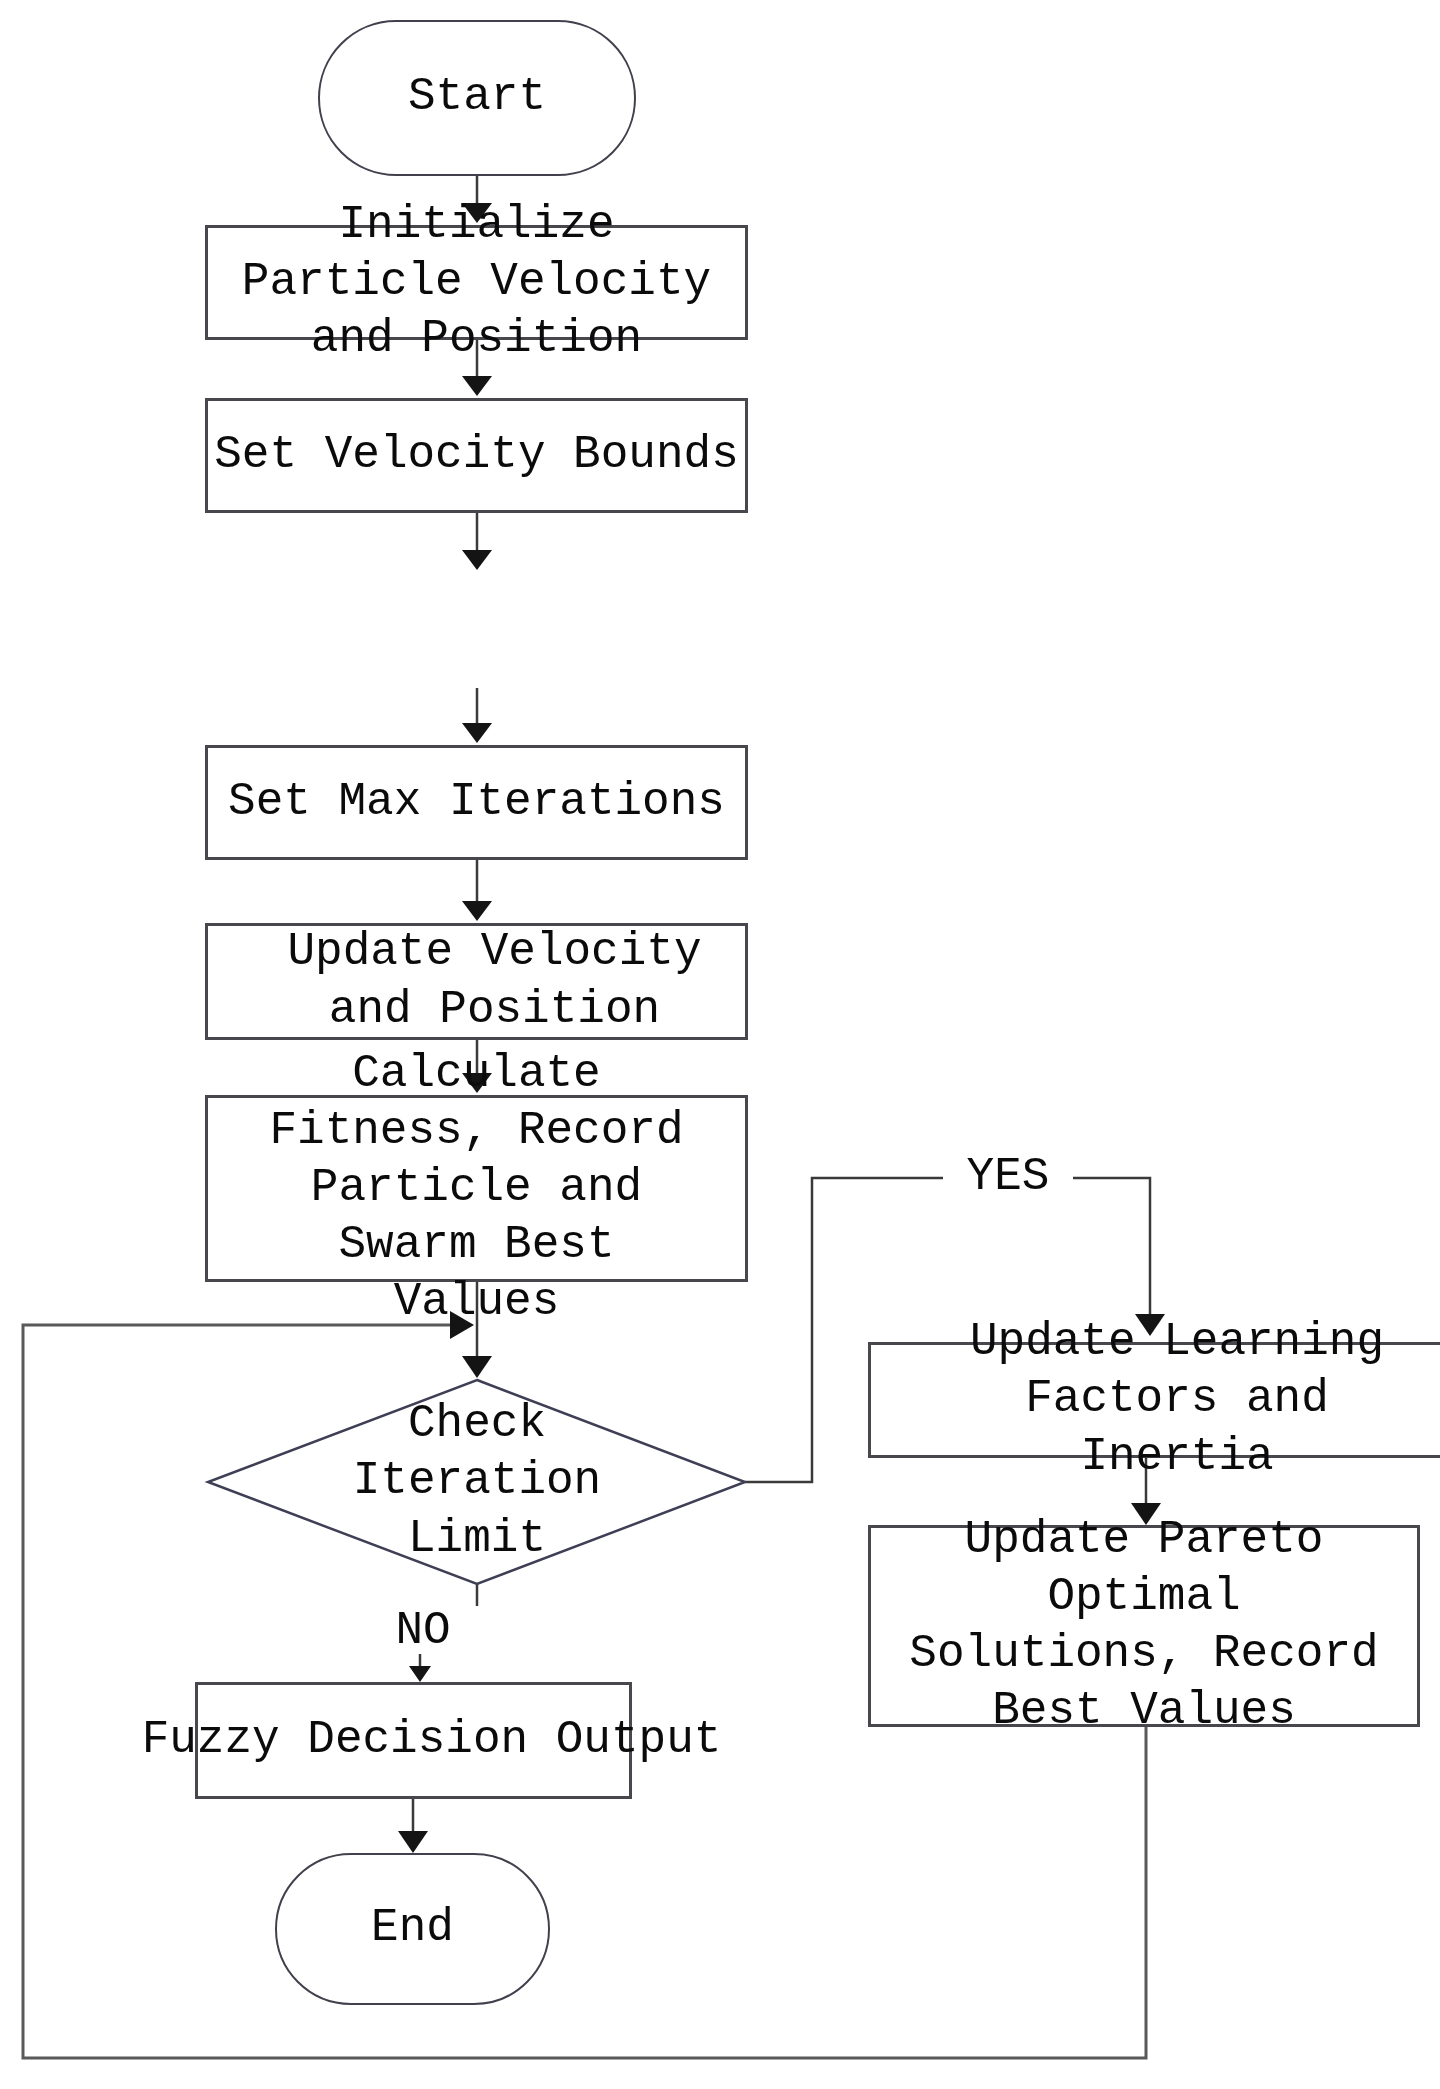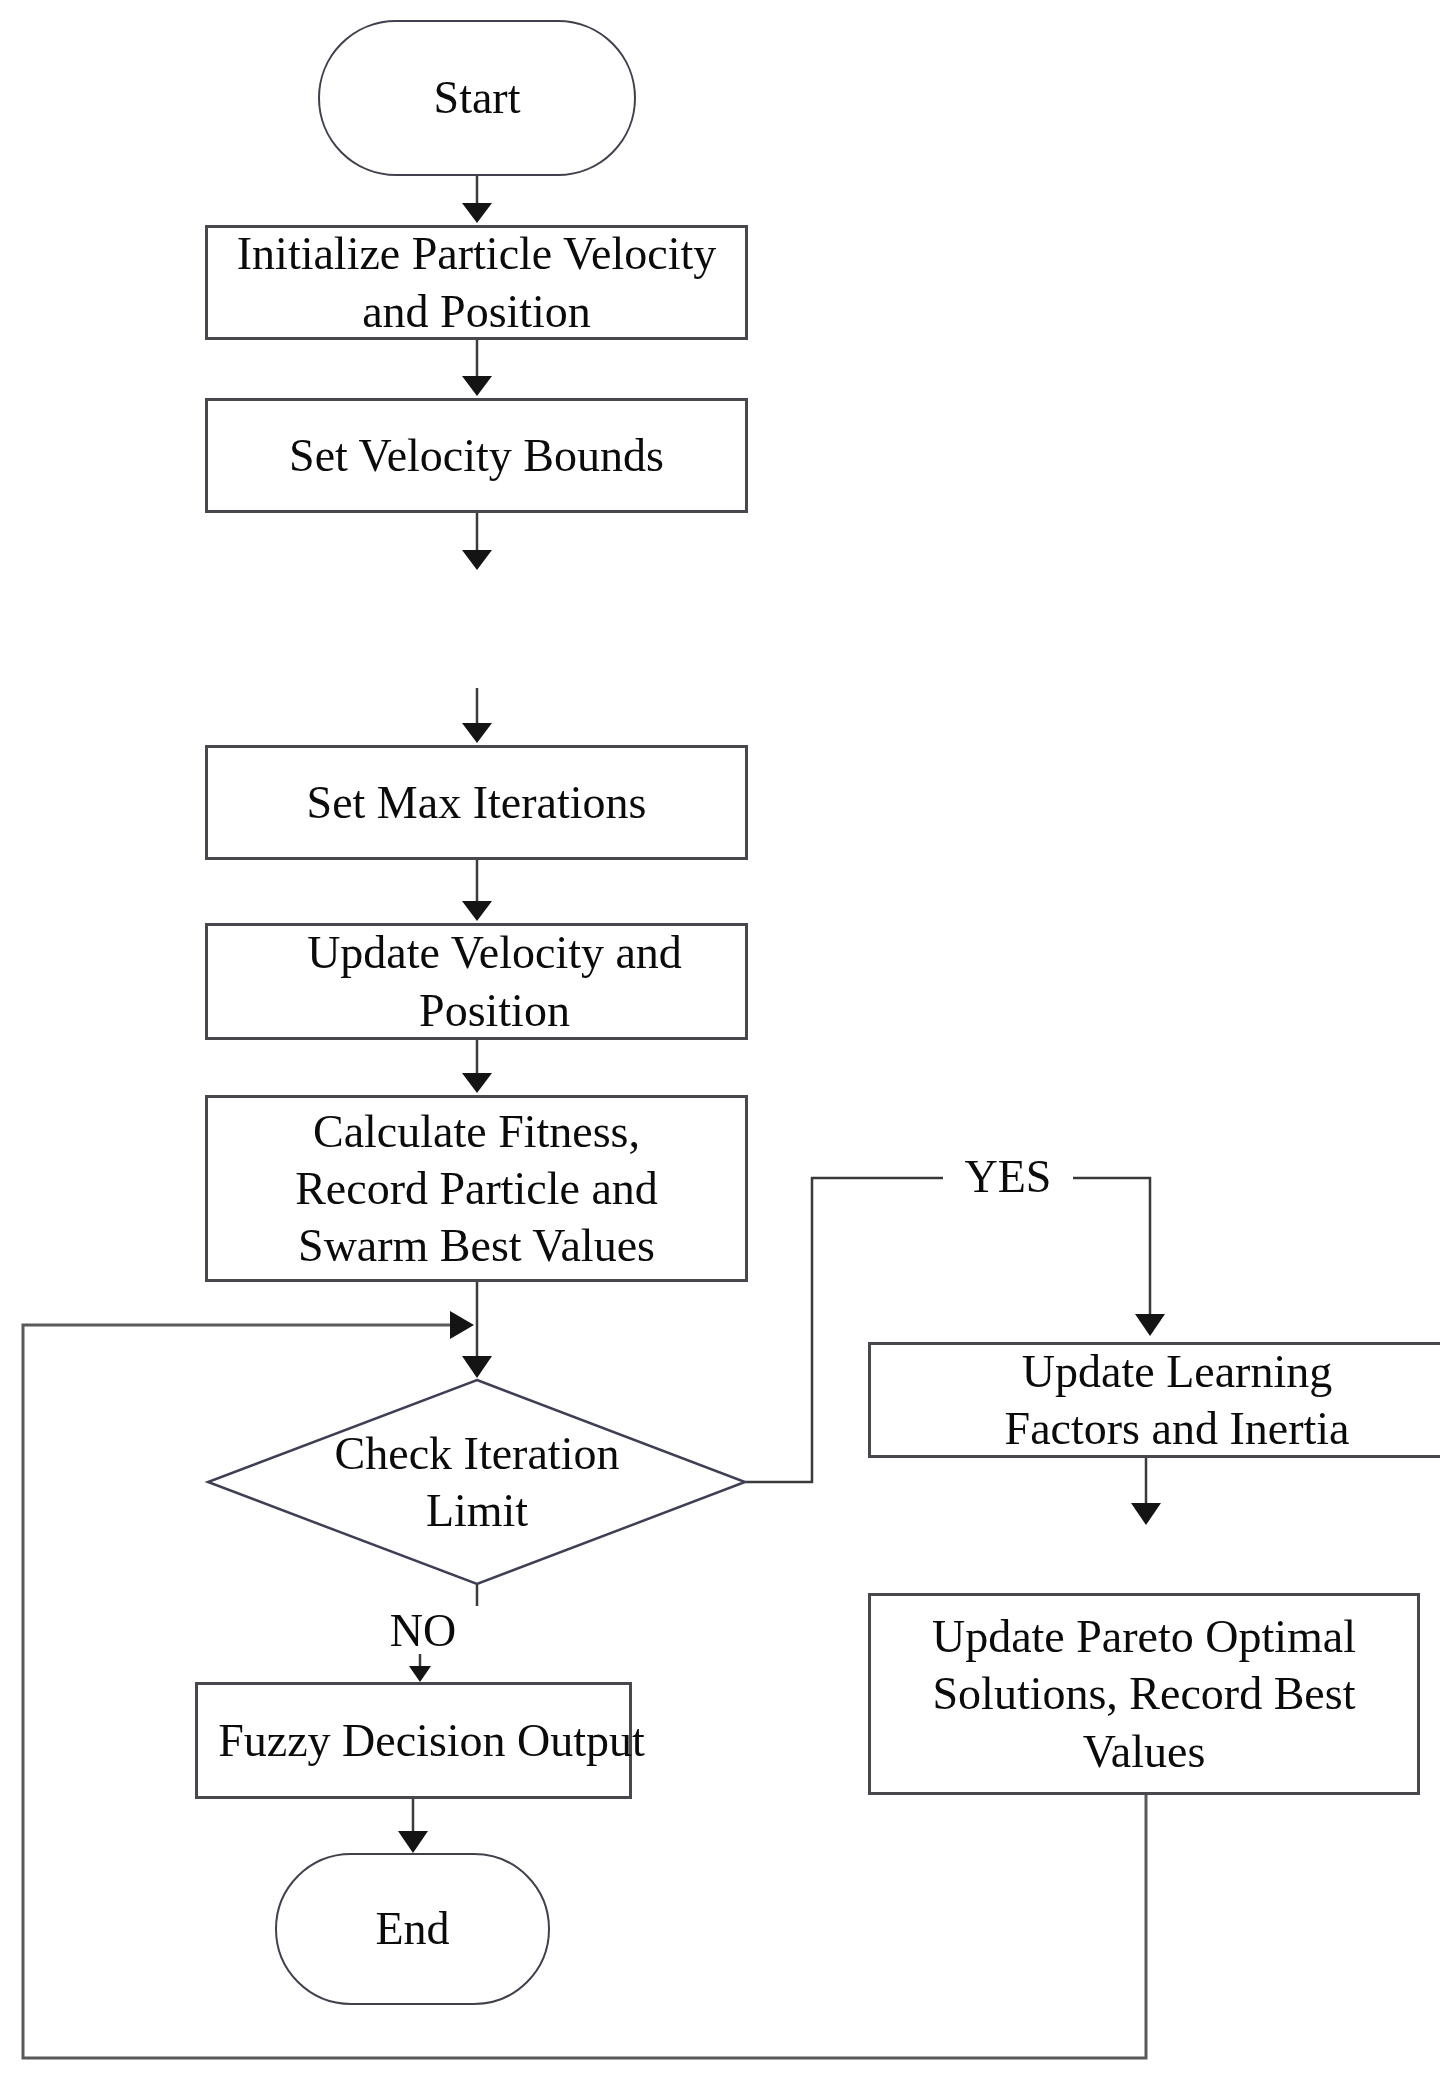--- a/index.html
+++ b/index.html
@@ -1,21 +1,21 @@
 <!DOCTYPE html>
 <html><head>
 <meta charset="utf-8">
 <style>
   html,body{margin:0;padding:0;background:#ffffff;}
   .canvas{
     position:relative;
     width:1440px;
     height:2089px;
     background:#ffffff;
-    font-family:Liberation Serif, serif;
+    font-family:Liberation Mono, monospace;
     color:#0b0b0b;
     overflow:hidden;
   }
   .layer{position:absolute;left:0;top:0;width:1440px;height:2089px;}
   .node{
     position:absolute;
     box-sizing:border-box;
     background:#ffffff;
     border:3px solid #47474d;
     display:flex;
@@ -56,21 +56,21 @@
   .n-input span{max-width:460px;}
   .n-maxiter{left:205px;top:745px;width:543px;height:115px;white-space:nowrap;}
   .n-updatevp{left:205px;top:923px;width:543px;height:117px;padding-left:36px;}
   .n-updatevp span{max-width:460px;}
   .n-calc{left:205px;top:1095px;width:543px;height:187px;}
   .n-calc span{max-width:465px;}
   .n-fuzzy{left:195px;top:1682px;width:437px;height:117px;white-space:nowrap;padding-left:36px;}
   .n-end{left:275px;top:1853px;width:275px;height:152px;}
   .n-learning{left:868px;top:1342px;width:618px;height:116px;}
   .n-learning span{max-width:420px;}
-  .n-pareto{left:868px;top:1593px;width:552px;height:202px;}
+  .n-pareto{left:868px;top:1525px;width:552px;height:202px;}
   .n-pareto span{max-width:475px;}
   .d-text{left:257px;top:1412px;width:440px;height:140px;}
   .d-text span{max-width:340px;}
   .lbl-no{left:363px;top:1608px;width:120px;}
   .lbl-yes{left:943px;top:1154px;width:130px;}
 </style>
 </head>
 <body>
 
 <div class="canvas">

